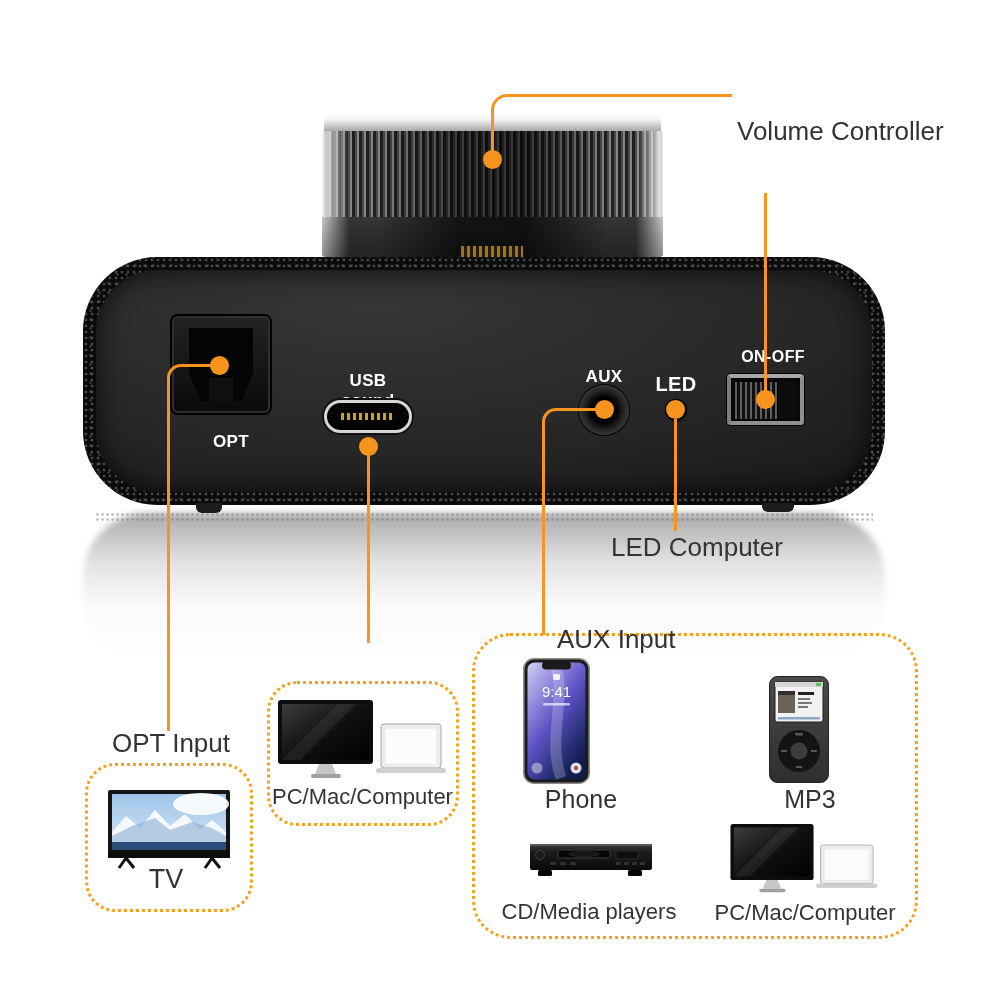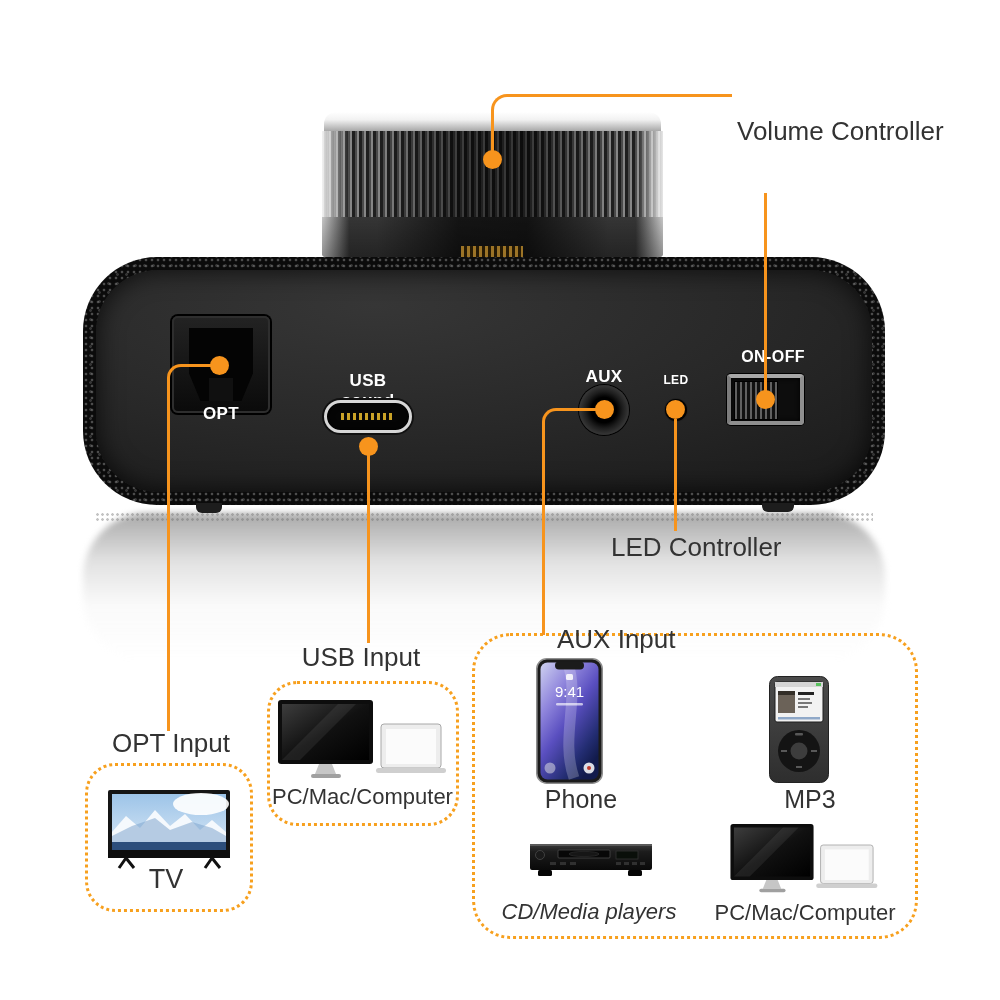--- a/index.html
+++ b/index.html
@@ -108,31 +108,31 @@
   <div class="device">
     <div class="panel"></div>
   </div>
   <div class="foot l"></div>
   <div class="foot r"></div>
 
   <div class="opt-port">
     <div class="opt-inner"></div>
     <div class="opt-inner2"></div>
   </div>
-  <div class="plabel" style="left:171px;top:404px;width:100px;">OPT</div>
+  <div class="plabel" style="left:171px;top:432px;width:100px;padding-left:10px;">OPT</div>
 
   <div class="plabel" style="left:322px;top:371px;width:92px;">USB sound</div>
   <div class="usbc">
     <div class="usbc-pins"></div>
   </div>
 
   <div class="plabel" style="left:579px;top:345px;width:50px;margin-top:22px;">AUX</div>
   <div class="aux-jack"></div>
 
-  <div class="plabel" style="left:651px;top:373px;width:50px;font-size:12px;">LED</div>
+  <div class="plabel" style="left:651px;top:373px;width:50px;font-size:20px;">LED</div>
   <div class="led-hole"></div>
 
   <div class="plabel" style="left:725px;top:348px;width:80px;font-size:16px;text-align:right;">ON-OFF</div>
   <div class="switch">
     <div class="switch-slider"></div>
   </div>
 
   <div class="elbow" style="left:491px;top:94px;width:238px;height:66px;
        border-left:3px solid #F7941D;border-top:3px solid #F7941D;border-top-left-radius:16px;"></div>
   <div class="line" style="left:764px;top:193px;width:3px;height:207px;background:#F7941D;"></div>
@@ -144,23 +144,22 @@
   <div class="line" style="left:674px;top:419px;width:3px;height:112px;background:#F7941D;"></div>
 
   <div class="dot" style="left:483px;top:150px;background:#F7941D;"></div>
   <div class="dot" style="left:756px;top:390px;background:#F7941D;"></div>
   <div class="dot" style="left:210px;top:356px;background:#F7941D;"></div>
   <div class="dot" style="left:359px;top:437px;background:#F7941D;"></div>
   <div class="dot" style="left:595px;top:400px;background:#F7941D;"></div>
   <div class="dot" style="left:666px;top:400px;background:#F7941D;"></div>
 
   <div class="callout" style="left:737px;top:79px;margin-top:37px;">Volume Controller</div>
-  <div class="callout" style="left:611px;top:532px;">LED Controller</div>
+  <div class="callout" style="left:611px;top:532px;">LED Computer</div>
   <div class="callout" style="left:557px;top:600px;margin-top:24px;">AUX Input</div>
-  <div class="callout center" style="left:291px;top:642px;width:140px;">USB Input</div>
   <div class="callout center" style="left:101px;top:728px;width:140px;">OPT Input</div>
 
   <div class="dbox" style="left:85px;top:763px;width:162px;height:143px;border-radius:30px;"></div>
   <div class="dbox" style="left:267px;top:681px;width:186px;height:139px;border-radius:30px;"></div>
   <div class="dbox" style="left:472px;top:633px;width:440px;height:300px;border-radius:38px;"></div>
 
   <div class="ic" style="left:108px;top:790px;">
     <svg width="122" height="80" viewBox="0 0 122 80">
       <defs>
         <linearGradient id="sky" x1="0" y1="0" x2="0" y2="1">
@@ -195,21 +194,21 @@
       <polygon points="4,60 60,4 78,4 22,60" fill="#ffffff" opacity="0.07"></polygon>
       <polygon points="41,64 54,64 58,74 37,74" fill="#c6c6c6"></polygon>
       <rect x="33" y="74" width="30" height="4" rx="2" fill="#a0a0a0"></rect>
       <rect x="103" y="24" width="60" height="44" rx="3" fill="#ededed" stroke="#a8a8a8"></rect>
       <rect x="108" y="29" width="50" height="35" fill="#fbfbfb"></rect>
       <rect x="98" y="68" width="70" height="5" rx="2.5" fill="#cfcfcf"></rect>
     </svg>
   </div>
   <div class="lbl sm" style="left:272px;top:784px;width:178px;">PC/Mac/Computer</div>
 
-  <div class="ic" style="left:536px;top:658px;">
+  <div class="ic" style="left:523px;top:658px;">
     <svg width="67" height="126" viewBox="0 0 67 126">
       <defs>
         <linearGradient id="ph" x1="0" y1="0" x2="0.7" y2="1">
           <stop offset="0" stop-color="#cfd2f0"></stop>
             <stop offset="0.3" stop-color="#9187dd"></stop>
           <stop offset="0.55" stop-color="#5a4fc0"></stop>
             <stop offset="0.85" stop-color="#232d72"></stop>
           <stop offset="1" stop-color="#121b4c"></stop>
         </linearGradient>
       </defs>
@@ -275,21 +274,21 @@
       <rect x="32" y="20" width="6" height="3" fill="#303030"></rect>
       <rect x="42" y="20" width="6" height="3" fill="#303030"></rect>
       <rect x="88" y="20" width="5" height="3" fill="#303030"></rect>
       <rect x="96" y="20" width="5" height="3" fill="#303030"></rect>
       <rect x="104" y="20" width="5" height="3" fill="#303030"></rect>
       <rect x="112" y="20" width="5" height="3" fill="#303030"></rect>
       <rect x="10" y="28" width="14" height="6" rx="1.5" fill="#050505"></rect>
       <rect x="100" y="28" width="14" height="6" rx="1.5" fill="#050505"></rect>
     </svg>
   </div>
-  <div class="lbl sm" style="left:498px;top:899px;width:182px;font-style:italic;">CD/Media players</div>
+  <div class="lbl sm" style="left:498px;top:899px;width:182px;">CD/Media players</div>
 
   <div class="ic" style="left:726px;top:824px;">
     <svg width="162" height="70" viewBox="0 0 175 80">
       <defs>
         <linearGradient id="scr2" x1="0" y1="0" x2="1" y2="1">
           <stop offset="0" stop-color="#3d3d3d"></stop>
             <stop offset="0.5" stop-color="#111"></stop>
             <stop offset="1" stop-color="#000"></stop>
         </linearGradient>
       </defs>

